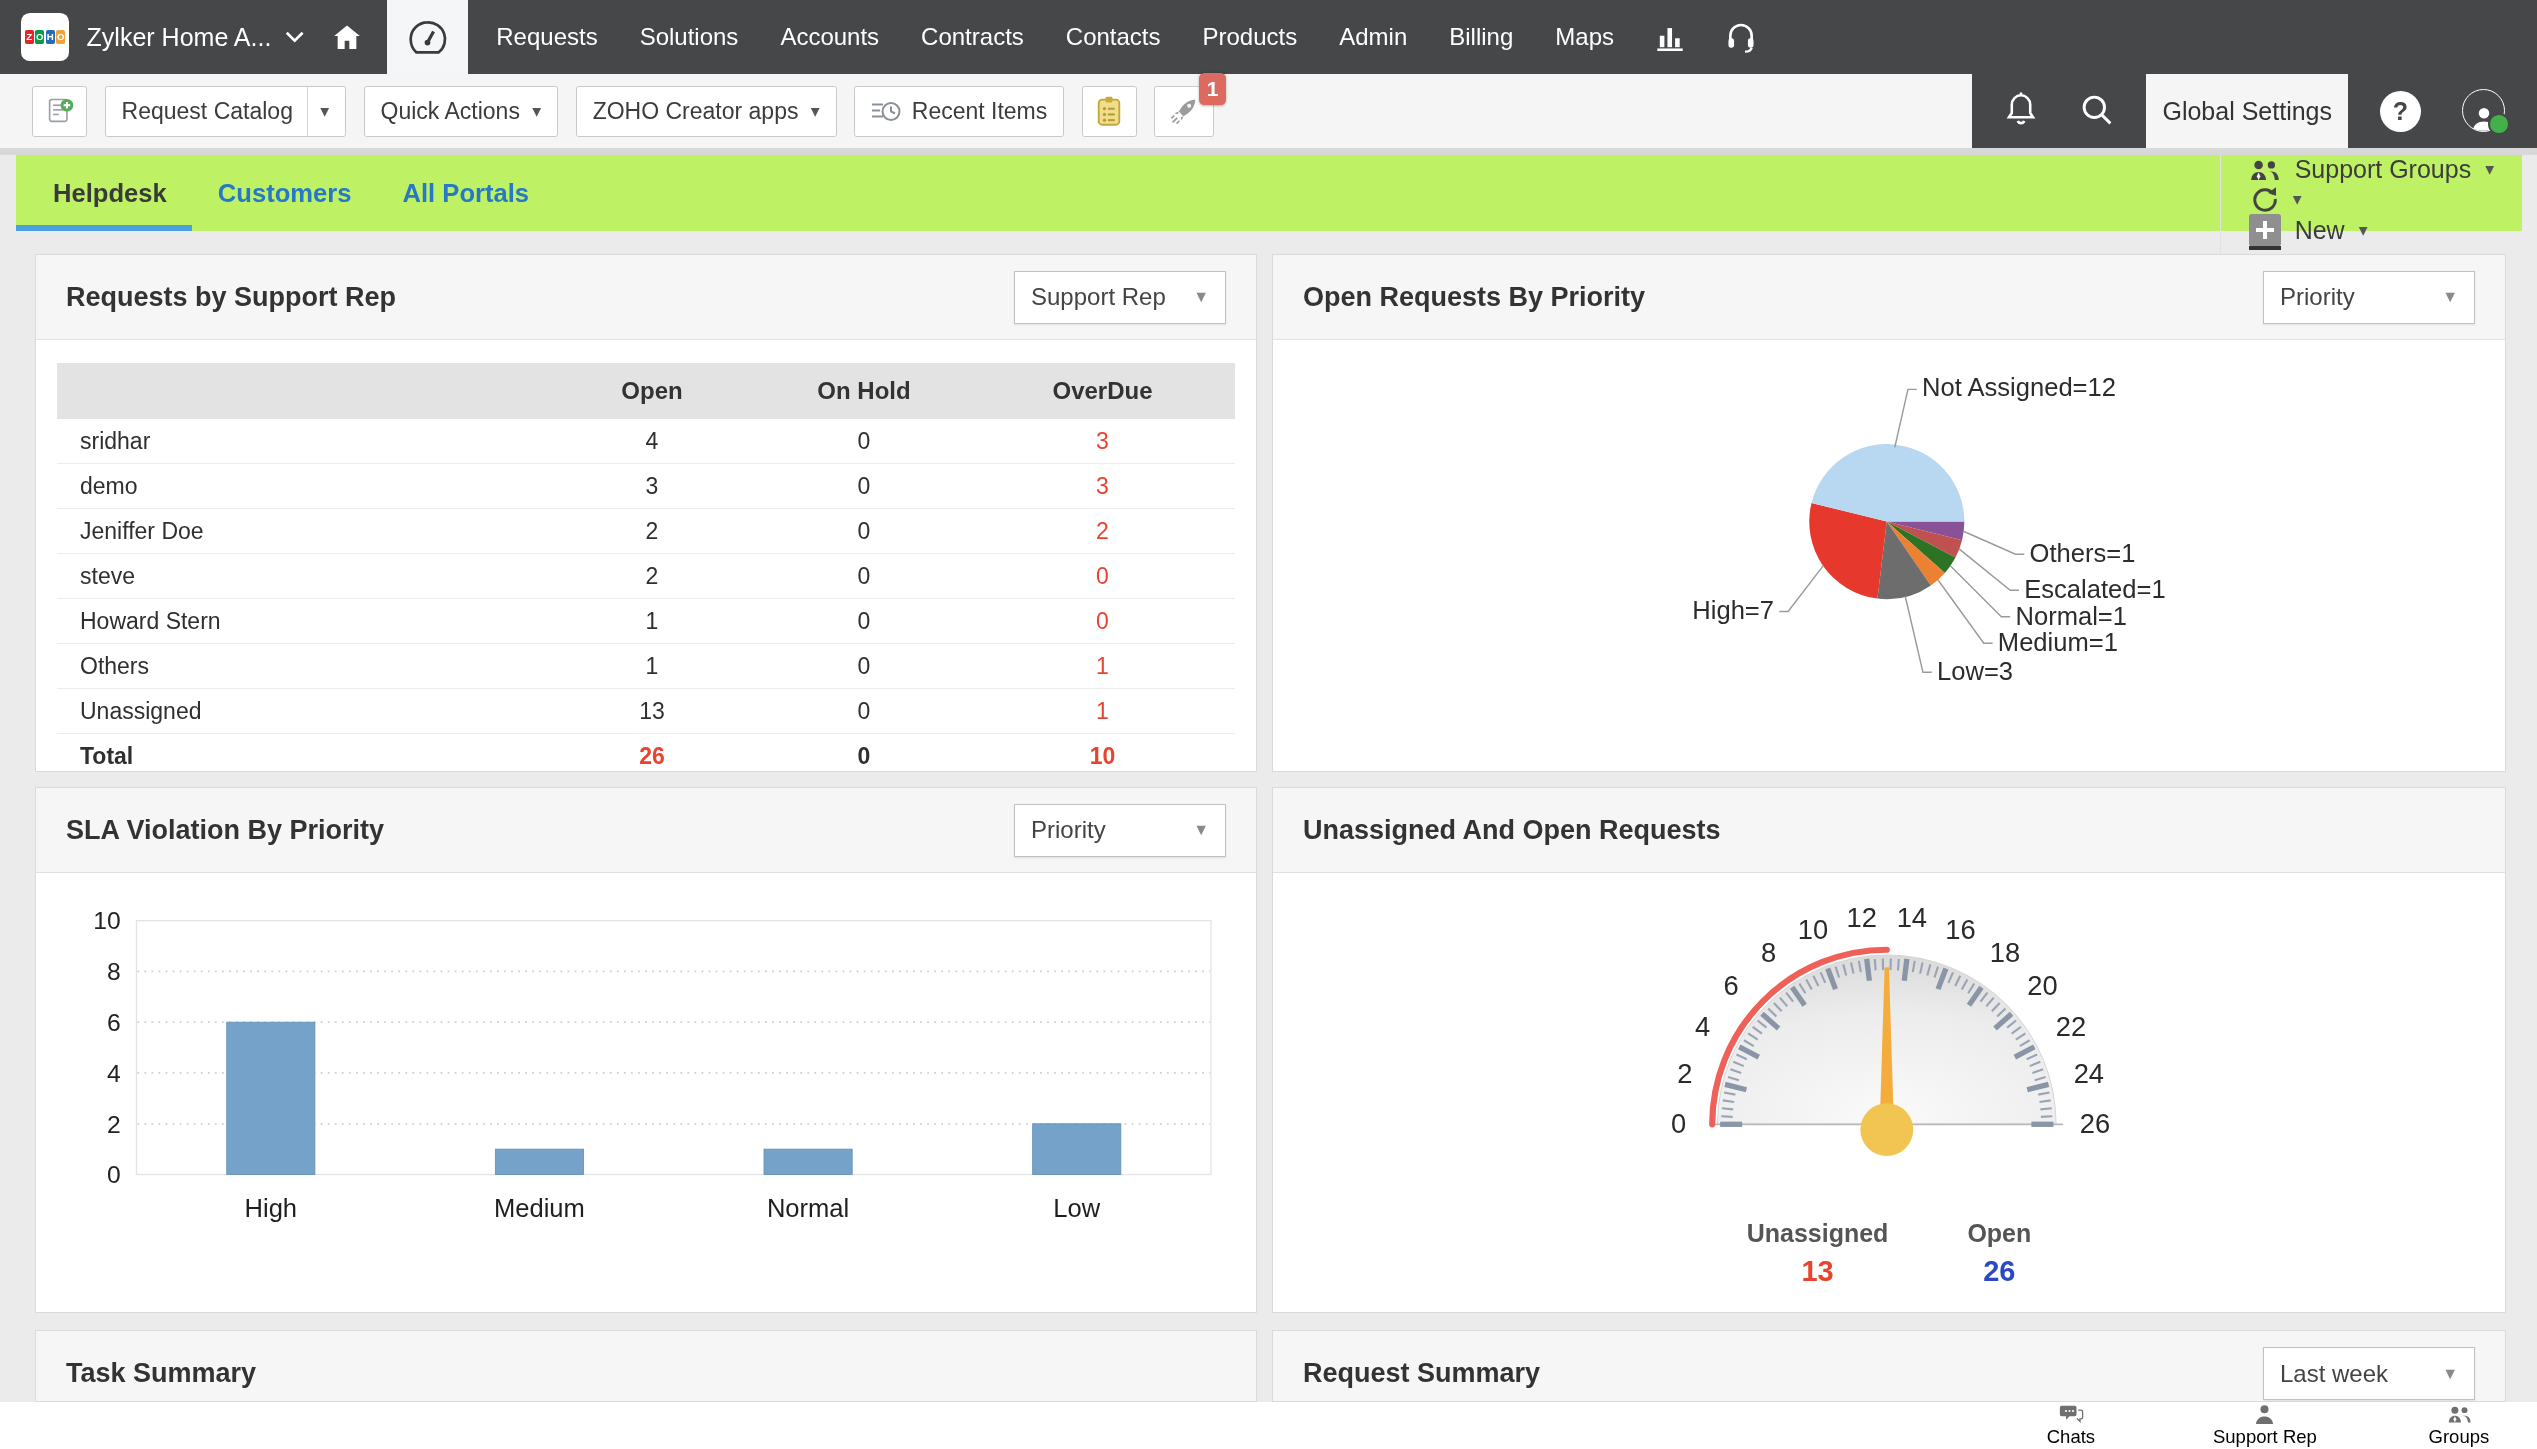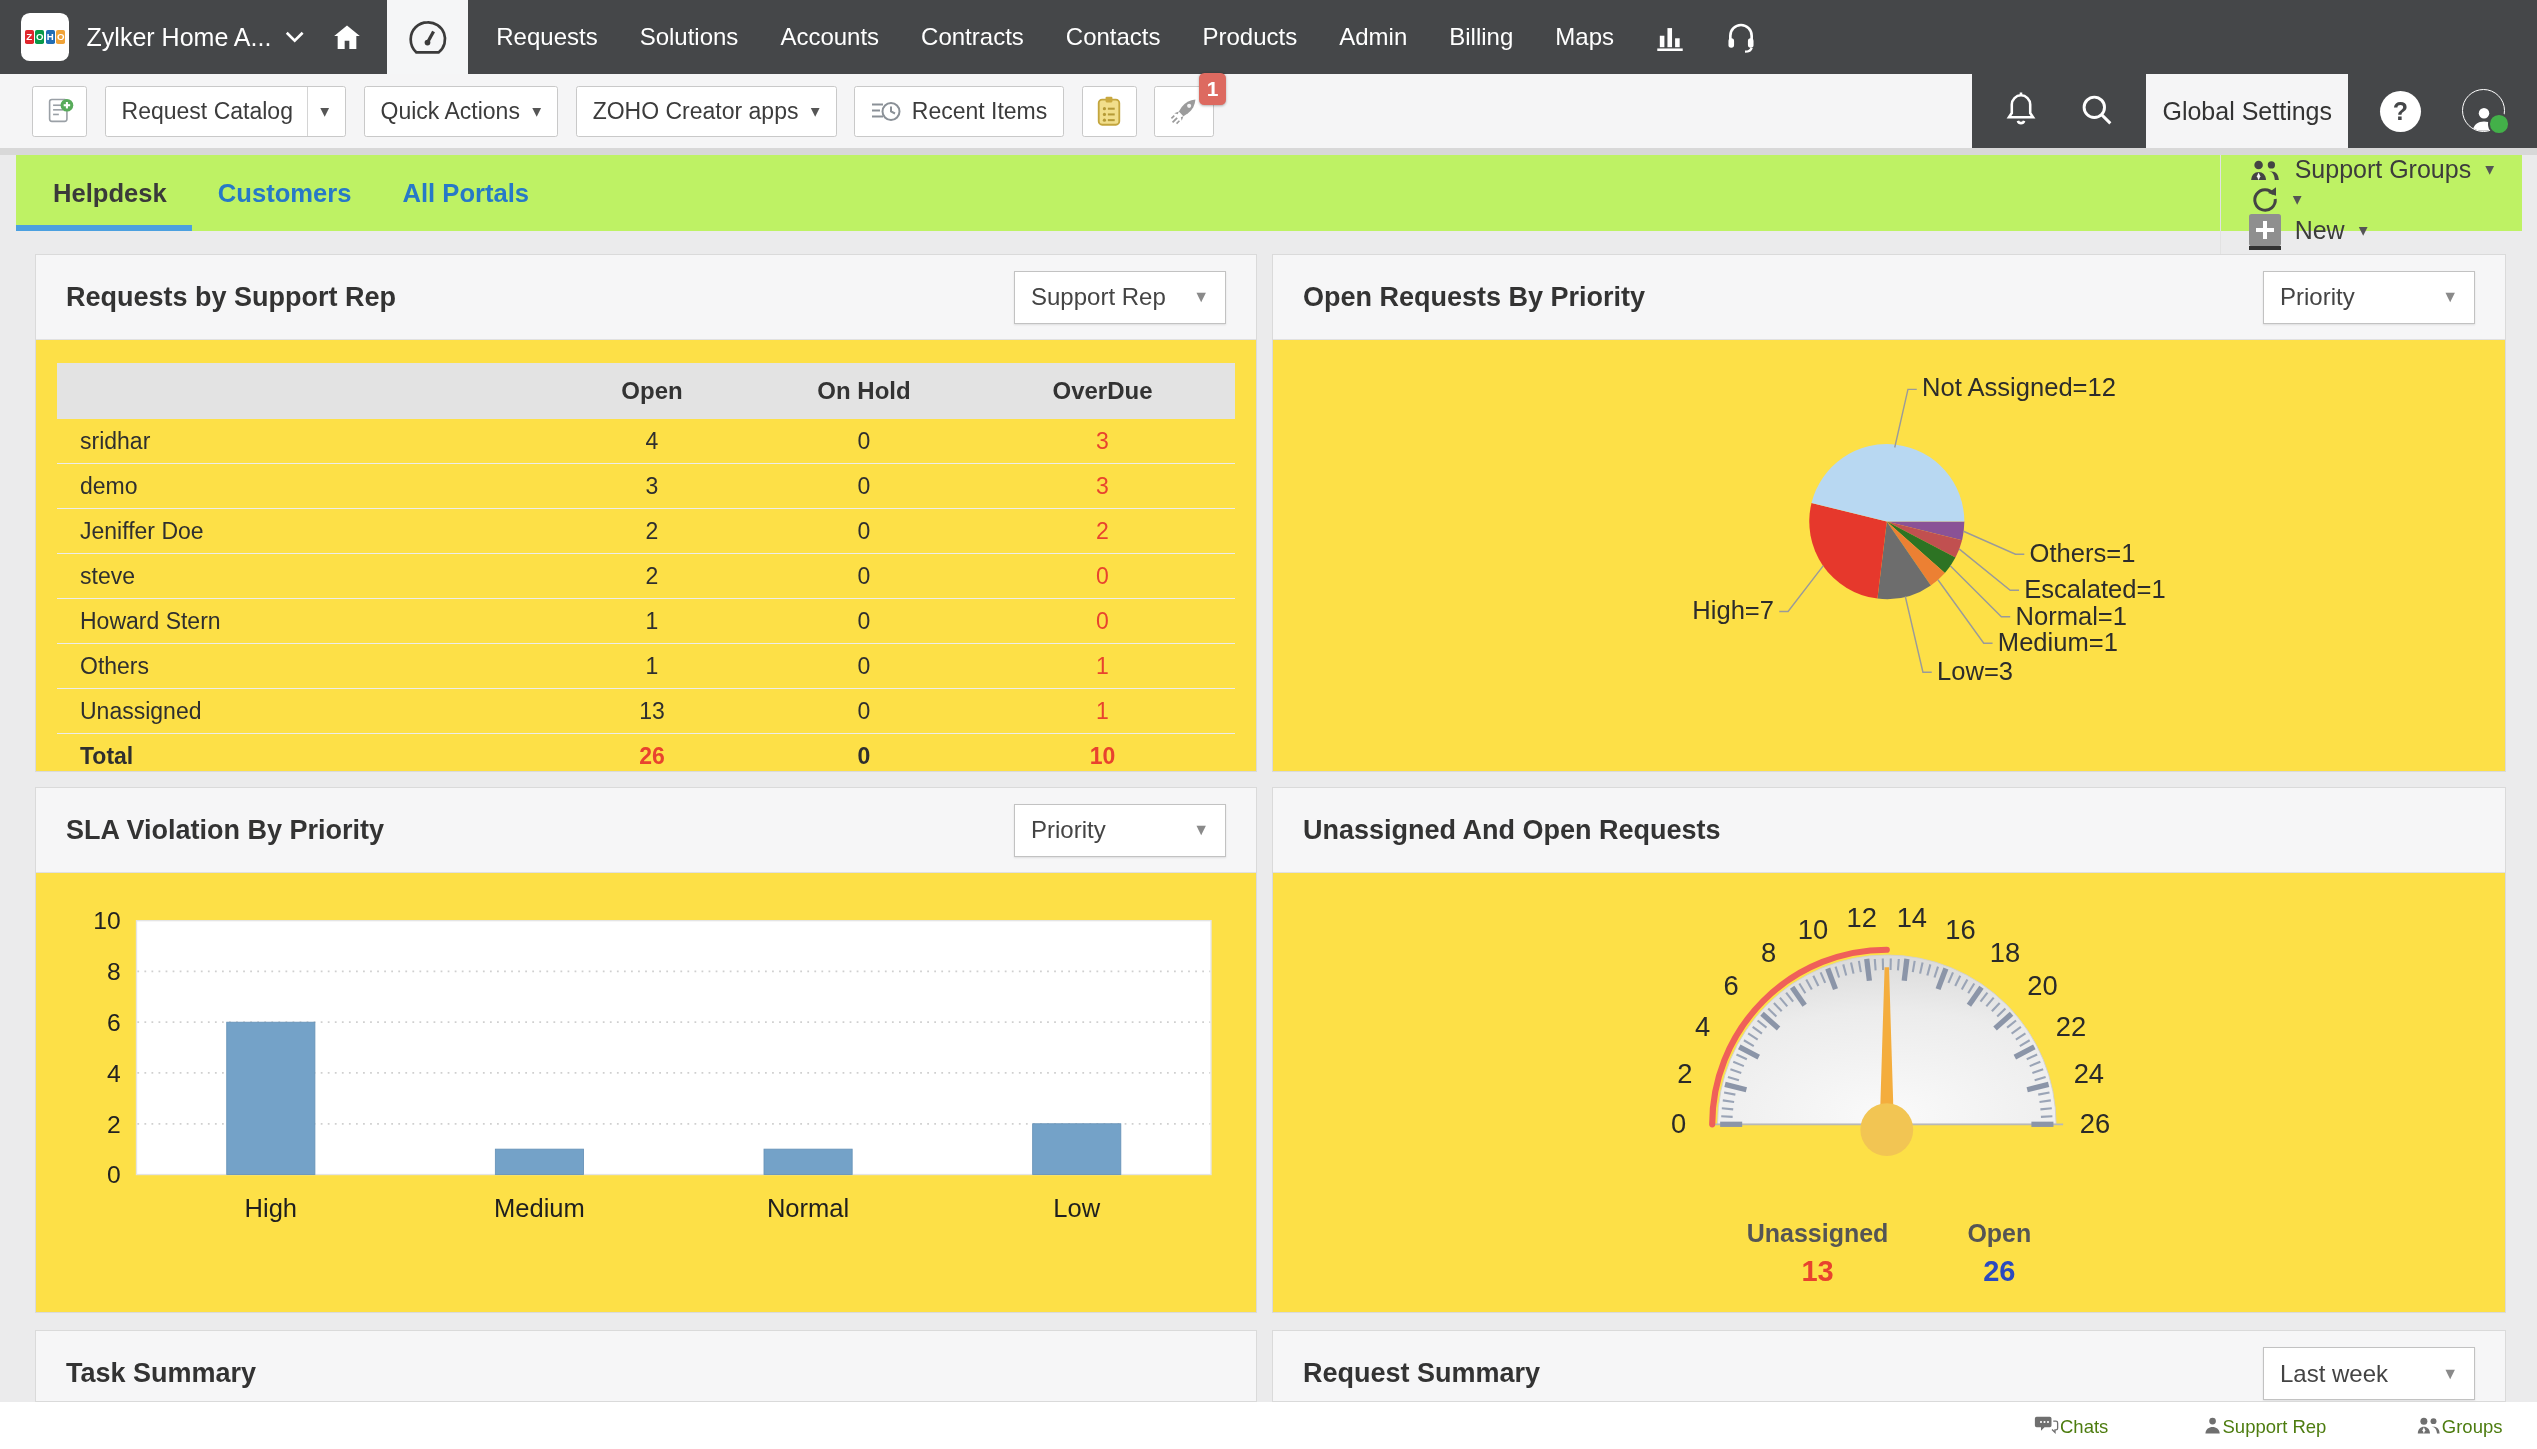--- a/index.html
+++ b/index.html
@@ -44,21 +44,21 @@
   .tab-actions{margin-left:auto;display:flex;align-items:stretch;flex-direction:column;}
   .action{display:flex;align-items:center;gap:14px;padding:0 28px;border-left:0.9px solid #e2e2e2;font-size:25px;color:#3c3c3c;cursor:pointer;white-space:nowrap;}
   .plus-sq{width:32px;height:32px;background:#8f8f8f;border-radius:2.6px;position:relative;}
   .plus-sq::before,.plus-sq::after{content:"";position:absolute;background:#fff;}
   .plus-sq::before{left:7px;right:7px;top:14px;height:4.4px;}
   .plus-sq::after{top:7px;bottom:7px;left:14px;width:4.4px;}
   .burger{display:flex;flex-direction:column;gap:6.2px;}
   .burger i{display:block;width:32px;height:4.4px;background:#333;}
 
   
-  .card{position:absolute;background:#fde047;border:0.9px solid #dadada;box-sizing:border-box;overflow:hidden;}
+  .card{position:absolute;background:#ffffff;border:0.9px solid #dadada;box-sizing:border-box;overflow:hidden;}
   #card-reqs{left:35px;top:254px;width:1222px;height:518px;}
   #card-pie{left:1272px;top:254px;width:1234px;height:518px;}
   #card-sla{left:35px;top:787px;width:1222px;height:526px;}
   #card-gauge{left:1272px;top:787px;width:1234px;height:526px;}
   #card-task{left:35px;top:1330px;width:1222px;height:72px;}
   #card-reqsum{left:1272px;top:1330px;width:1234px;height:72px;}
   .card-header{height:85px;background:#f6f6f7;border-bottom:0.9px solid #e1e1e1;display:flex;align-items:center;padding:0 30px;box-sizing:border-box;}
   #card-task .card-header,#card-reqsum .card-header{height:85px;border-bottom:none;}
   .card-title{font-size:27px;font-weight:bold;color:#333;}
   .select{margin-left:auto;width:212px;height:53px;background:#fff;border:0.9px solid #c2c2c2;box-shadow:0 0.9px 1.8px rgba(0,0,0,.10);display:flex;align-items:center;padding:0 16px;font-size:24px;color:#444;box-sizing:border-box;cursor:pointer;}
@@ -75,21 +75,21 @@
   .total{font-weight:bold;}
   .total .red{color:#e8432e;}
 
   
   .gauge-stats{position:absolute;left:0;right:0;top:346px;display:flex;justify-content:center;gap:79px;text-align:center;}
   .stat .lbl{font-size:25px;font-weight:bold;color:#555;}
   .stat .val{font-size:29px;font-weight:bold;margin-top:7px;}
 
   
   .dock{position:absolute;left:0;bottom:0;width:100%;height:48px;background:#fff;display:flex;justify-content:flex-end;align-items:center;gap:71px;padding-right:17.6px;box-sizing:border-box;}
-  .dock-item{width:123px;display:flex;flex-direction:row;align-items:center;justify-content:center;color:#4d7c0f;cursor:pointer;}
+  .dock-item{width:123px;display:flex;flex-direction:column;align-items:center;justify-content:center;color:#000000;cursor:pointer;}
   .dock-item .dlabel{font-size:18.5px;margin-top:1.8px;white-space:nowrap;}
 </style>
 </head>
 <body>
 
 <div class="screen">
 
   <div class="topnav">
     <div class="logo">
       <b style="background:#e0262c">Z</b>

